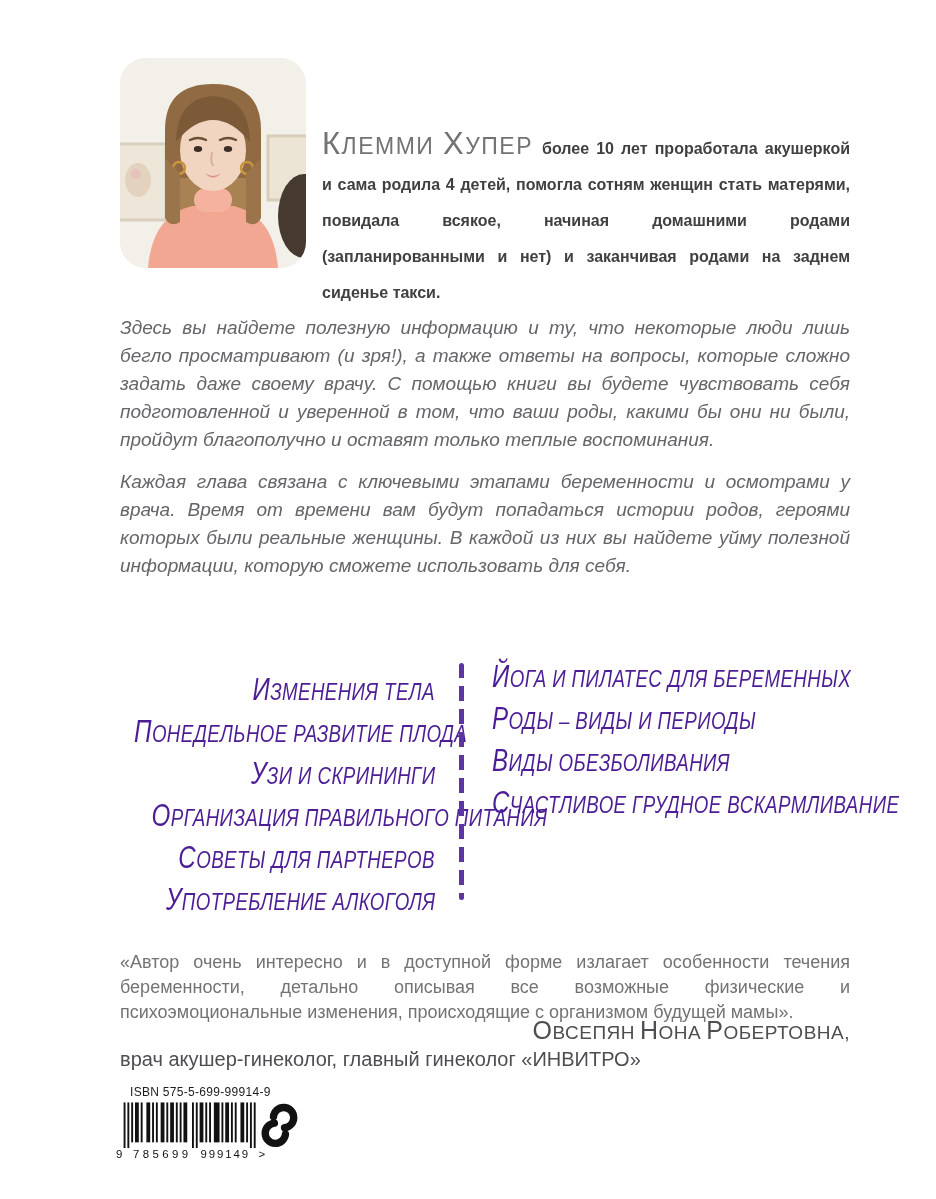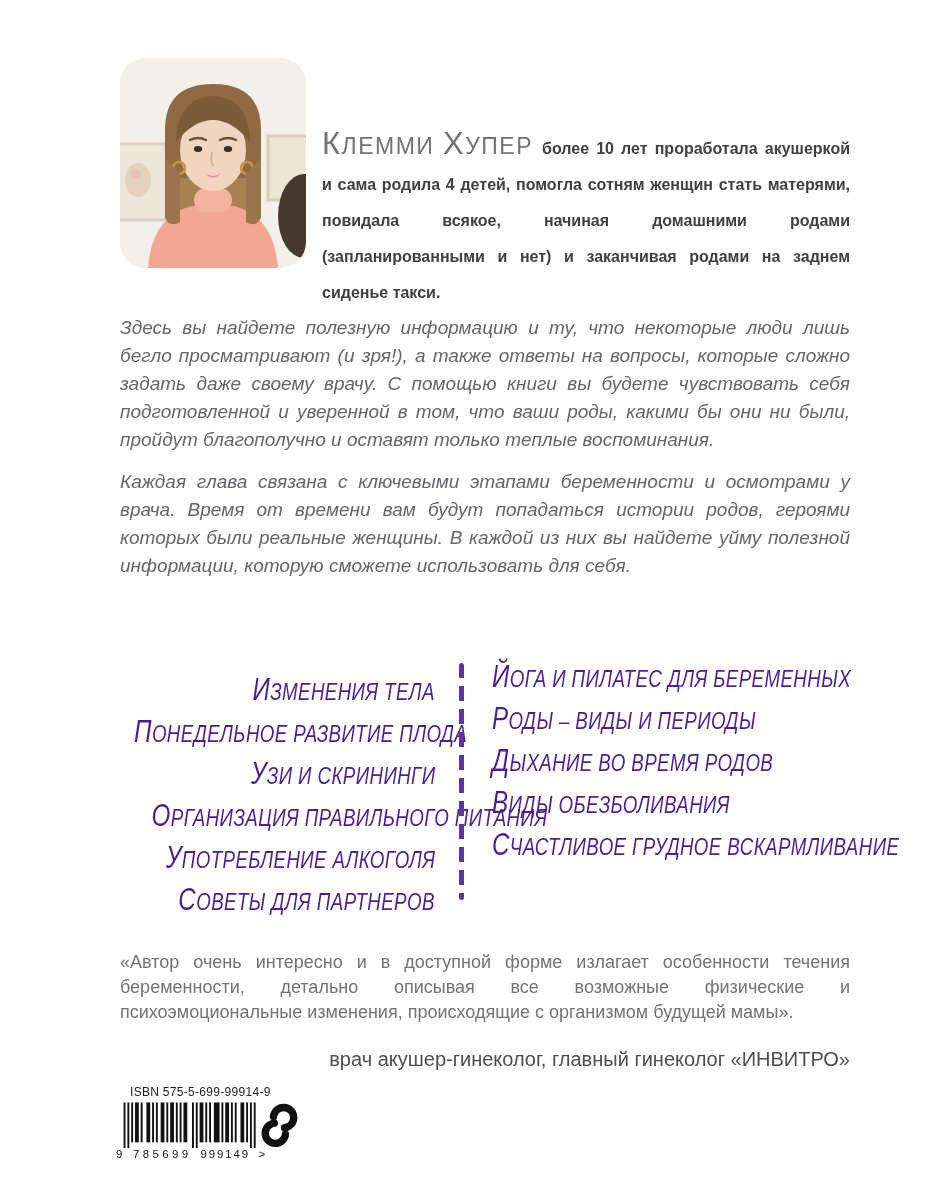--- a/index.html
+++ b/index.html
@@ -33,21 +33,21 @@
   .topics-left .topic-text{transform-origin:100% 50%;}
   .topics-right .topic-text{transform-origin:0 50%;}
   .topics-divider{position:absolute;left:459px;top:5px;width:5px;height:237px;
     background:repeating-linear-gradient(to bottom,#5b35a1 0 15px,transparent 15px 23px);border-radius:3px;}
 
   
   .review-quote{position:absolute;left:120px;top:932px;width:730px;font-size:18px;line-height:25px;color:#737373;text-align:justify;}
   .reviewer-name{position:absolute;left:120px;top:1016px;width:730px;text-align:right;color:#4e4e52;letter-spacing:0.5px;}
   .reviewer-name .sc-cap{font-size:25px;}
   .reviewer-name .sc-low{font-size:19px;}
-  .reviewer-title{position:absolute;left:120px;top:1048px;width:730px;text-align:right;font-size:20px;color:#4e4e52;}
+  .reviewer-title{position:absolute;left:120px;top:1048px;width:730px;text-align:left;font-size:20px;color:#4e4e52;}
 
   
   .isbn-label{position:absolute;left:130px;top:1085px;font-size:12px;color:#1c1c1c;letter-spacing:0.3px;}
   .barcode{position:absolute;left:116px;top:1100px;width:152px;height:60px;}
   .eksmo-logo{position:absolute;left:260px;top:1101px;width:38px;height:48px;}
 </style>
 </head>
 <body>
 
 <div class="page">
@@ -86,34 +86,34 @@
     <p>Здесь вы найдете полезную информацию и ту, что некоторые люди лишь бегло просматривают (и зря!), а также ответы на вопросы, которые сложно задать даже своему врачу. С помощью книги вы будете чувствовать себя подготовленной и уверенной в том, что ваши роды, какими бы они ни были, пройдут благополучно и оставят только теплые воспоминания.</p>
     <p>Каждая глава связана с ключевыми этапами беременности и осмотрами у врача. Время от времени вам будут попадаться истории родов, героями которых были реальные женщины. В каждой из них вы найдете уйму полезной информации, которую сможете использовать для себя.</p>
   </div>
 
   <div class="topics">
     <div class="topics-left">
         <div class="topic-item"><span class="topic-text">Изменения тела</span></div>
         <div class="topic-item"><span class="topic-text">Понедельное развитие плода</span></div>
         <div class="topic-item"><span class="topic-text">УЗИ и скрининги</span></div>
         <div class="topic-item"><span class="topic-text">Организация правильного питания</span></div>
+        <div class="topic-item"><span class="topic-text">Советы для партнеров</span></div>
         <div class="topic-item"><span class="topic-text">Употребление алкоголя</span></div>
-        <div class="topic-item"><span class="topic-text">Советы для партнеров</span></div>
       </div>
     <div class="topics-divider"></div>
     <div class="topics-right">
         <div class="topic-item"><span class="topic-text">Йога и пилатес для беременных</span></div>
         <div class="topic-item"><span class="topic-text">Роды – виды и периоды</span></div>
-        <div class="topic-item"><span class="topic-text">Дыхание во время родов</span></div>
         <div class="topic-item"><span class="topic-text">Виды обезболивания</span></div>
         <div class="topic-item"><span class="topic-text">Счастливое грудное вскармливание</span></div>
       </div>
   </div>
 
   <p class="review-quote">«Автор очень интересно и в доступной форме излагает особенности течения беременности, детально описывая все возможные физические и психоэмоциональные изменения, происходящие с организмом будущей мамы».</p>
+  <div class="reviewer-name"><span class="sc-word"><span class="sc-cap">О</span><span class="sc-low">всепян</span></span> <span class="sc-word"><span class="sc-cap">Н</span><span class="sc-low">она</span></span> <span class="sc-word"><span class="sc-cap">Р</span><span class="sc-low">обертовна,</span></span></div>
   <div class="reviewer-title">врач акушер-гинеколог, главный гинеколог «ИНВИТРО»</div>
 
   <div class="isbn-label">ISBN 575-5-699-99914-9</div>
   <svg class="barcode" viewBox="0 0 160 62">
     <g fill="#121212">
       <rect x="8" y="2" width="2" height="48"></rect>
         <rect x="12" y="2" width="2" height="48"></rect>
       <rect x="16" y="2" width="2" height="42"></rect>
         <rect x="20" y="2" width="4" height="42"></rect>
       <rect x="26" y="2" width="2" height="42"></rect>

